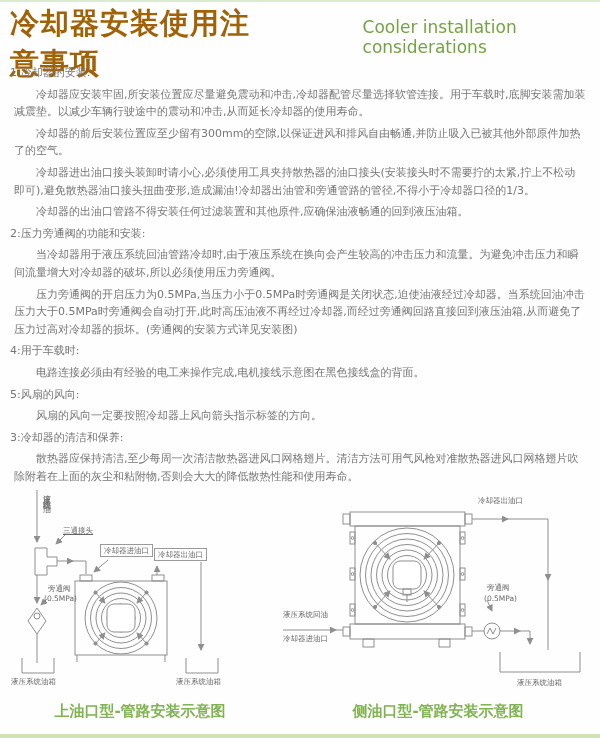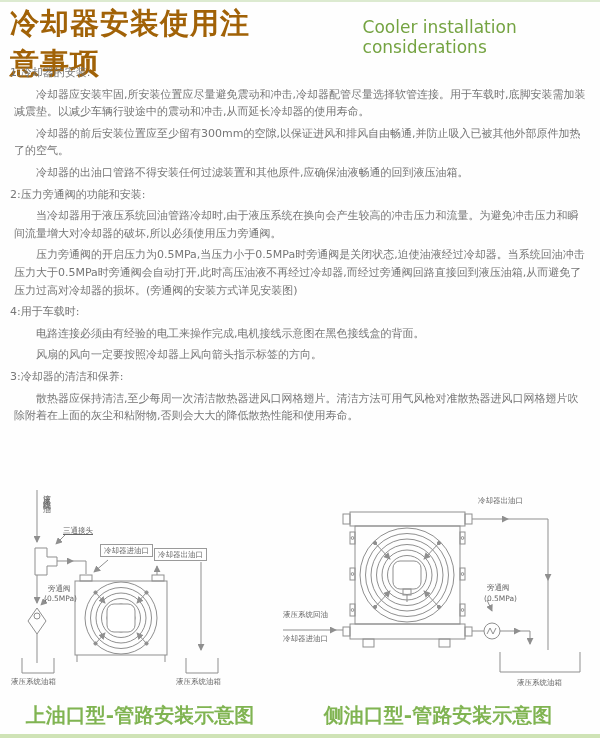--- a/index.html
+++ b/index.html
@@ -20,43 +20,45 @@
 
   .diagrams{position:absolute;top:482px;left:0;width:600px;height:250px;}
   figure{margin:0;position:absolute;top:0;}
   .fig-left{left:5px;width:270px;}
   .fig-right{left:280px;width:316px;}
   .draw{position:relative;width:100%;height:212px;}
   .draw svg{position:absolute;top:0;left:0;}
   .dlabel{position:absolute;color:#666;font-size:7.5px;line-height:9px;white-space:nowrap;text-align:right;}
   .dlabel.boxed{border:1px solid #9a9a9a;padding:1px 3px;background:#fff;font-size:7.5px;}
   .dlabel.vert{writing-mode:vertical-lr;letter-spacing:2px;font-size:8px;}
-  figcaption{margin-top:8px;text-align:center;font-size:20px;font-weight:bold;color:#80b452;}
+  figcaption{margin-top:8px;text-align:center;font-size:15px;font-weight:bold;color:#80b452;}
 </style>
 </head>
 <body>
 
 <div class="page">
   <div class="accent-top"></div>
 
   <header>
     <span class="title-zh">冷却器安装使用注意事项</span>
     <span class="title-en">Cooler installation considerations</span>
   </header>
 
   <main id="sections">
       <div class="sec-heading">1:冷却器的安装:</div>
       <p class="sec-para">冷却器应安装牢固,所安装位置应尽量避免震动和冲击,冷却器配管尽量选择软管连接。用于车载时,底脚安装需加装减震垫。以减少车辆行驶途中的震动和冲击,从而延长冷却器的使用寿命。</p>
       <p class="sec-para">冷却器的前后安装位置应至少留有300mm的空隙,以保证进风和排风自由畅通,并防止吸入已被其他外部原件加热了的空气。</p>
+      <p class="sec-para">冷却器进出油口接头装卸时请小心,必须使用工具夹持散热器的油口接头(安装接头时不需要拧的太紧,拧上不松动即可),避免散热器油口接头扭曲变形,造成漏油!冷却器出油管和旁通管路的管径,不得小于冷却器口径的1/3。</p>
       <p class="sec-para">冷却器的出油口管路不得安装任何过滤装置和其他原件,应确保油液畅通的回到液压油箱。</p>
       <div class="sec-heading">2:压力旁通阀的功能和安装:</div>
       <p class="sec-para">当冷却器用于液压系统回油管路冷却时,由于液压系统在换向会产生较高的冲击压力和流量。为避免冲击压力和瞬间流量增大对冷却器的破坏,所以必须使用压力旁通阀。</p>
       <p class="sec-para">压力旁通阀的开启压力为0.5MPa,当压力小于0.5MPa时旁通阀是关闭状态,迫使油液经过冷却器。当系统回油冲击压力大于0.5MPa时旁通阀会自动打开,此时高压油液不再经过冷却器,而经过旁通阀回路直接回到液压油箱,从而避免了压力过高对冷却器的损坏。(旁通阀的安装方式详见安装图)</p>
       <div class="sec-heading">4:用于车载时:</div>
       <p class="sec-para">电路连接必须由有经验的电工来操作完成,电机接线示意图在黑色接线盒的背面。</p>
+      <div class="sec-heading">5:风扇的风向:</div>
       <p class="sec-para">风扇的风向一定要按照冷却器上风向箭头指示标签的方向。</p>
       <div class="sec-heading">3:冷却器的清洁和保养:</div>
       <p class="sec-para">散热器应保持清洁,至少每周一次清洁散热器进风口网格翅片。清洁方法可用气风枪对准散热器进风口网格翅片吹除附着在上面的灰尘和粘附物,否则会大大的降低散热性能和使用寿命。</p>
     </main>
 
   <div class="diagrams">
 
     <figure class="fig-left">
       <div class="draw">
         <svg width="270" height="212" viewBox="0 0 270 212">

